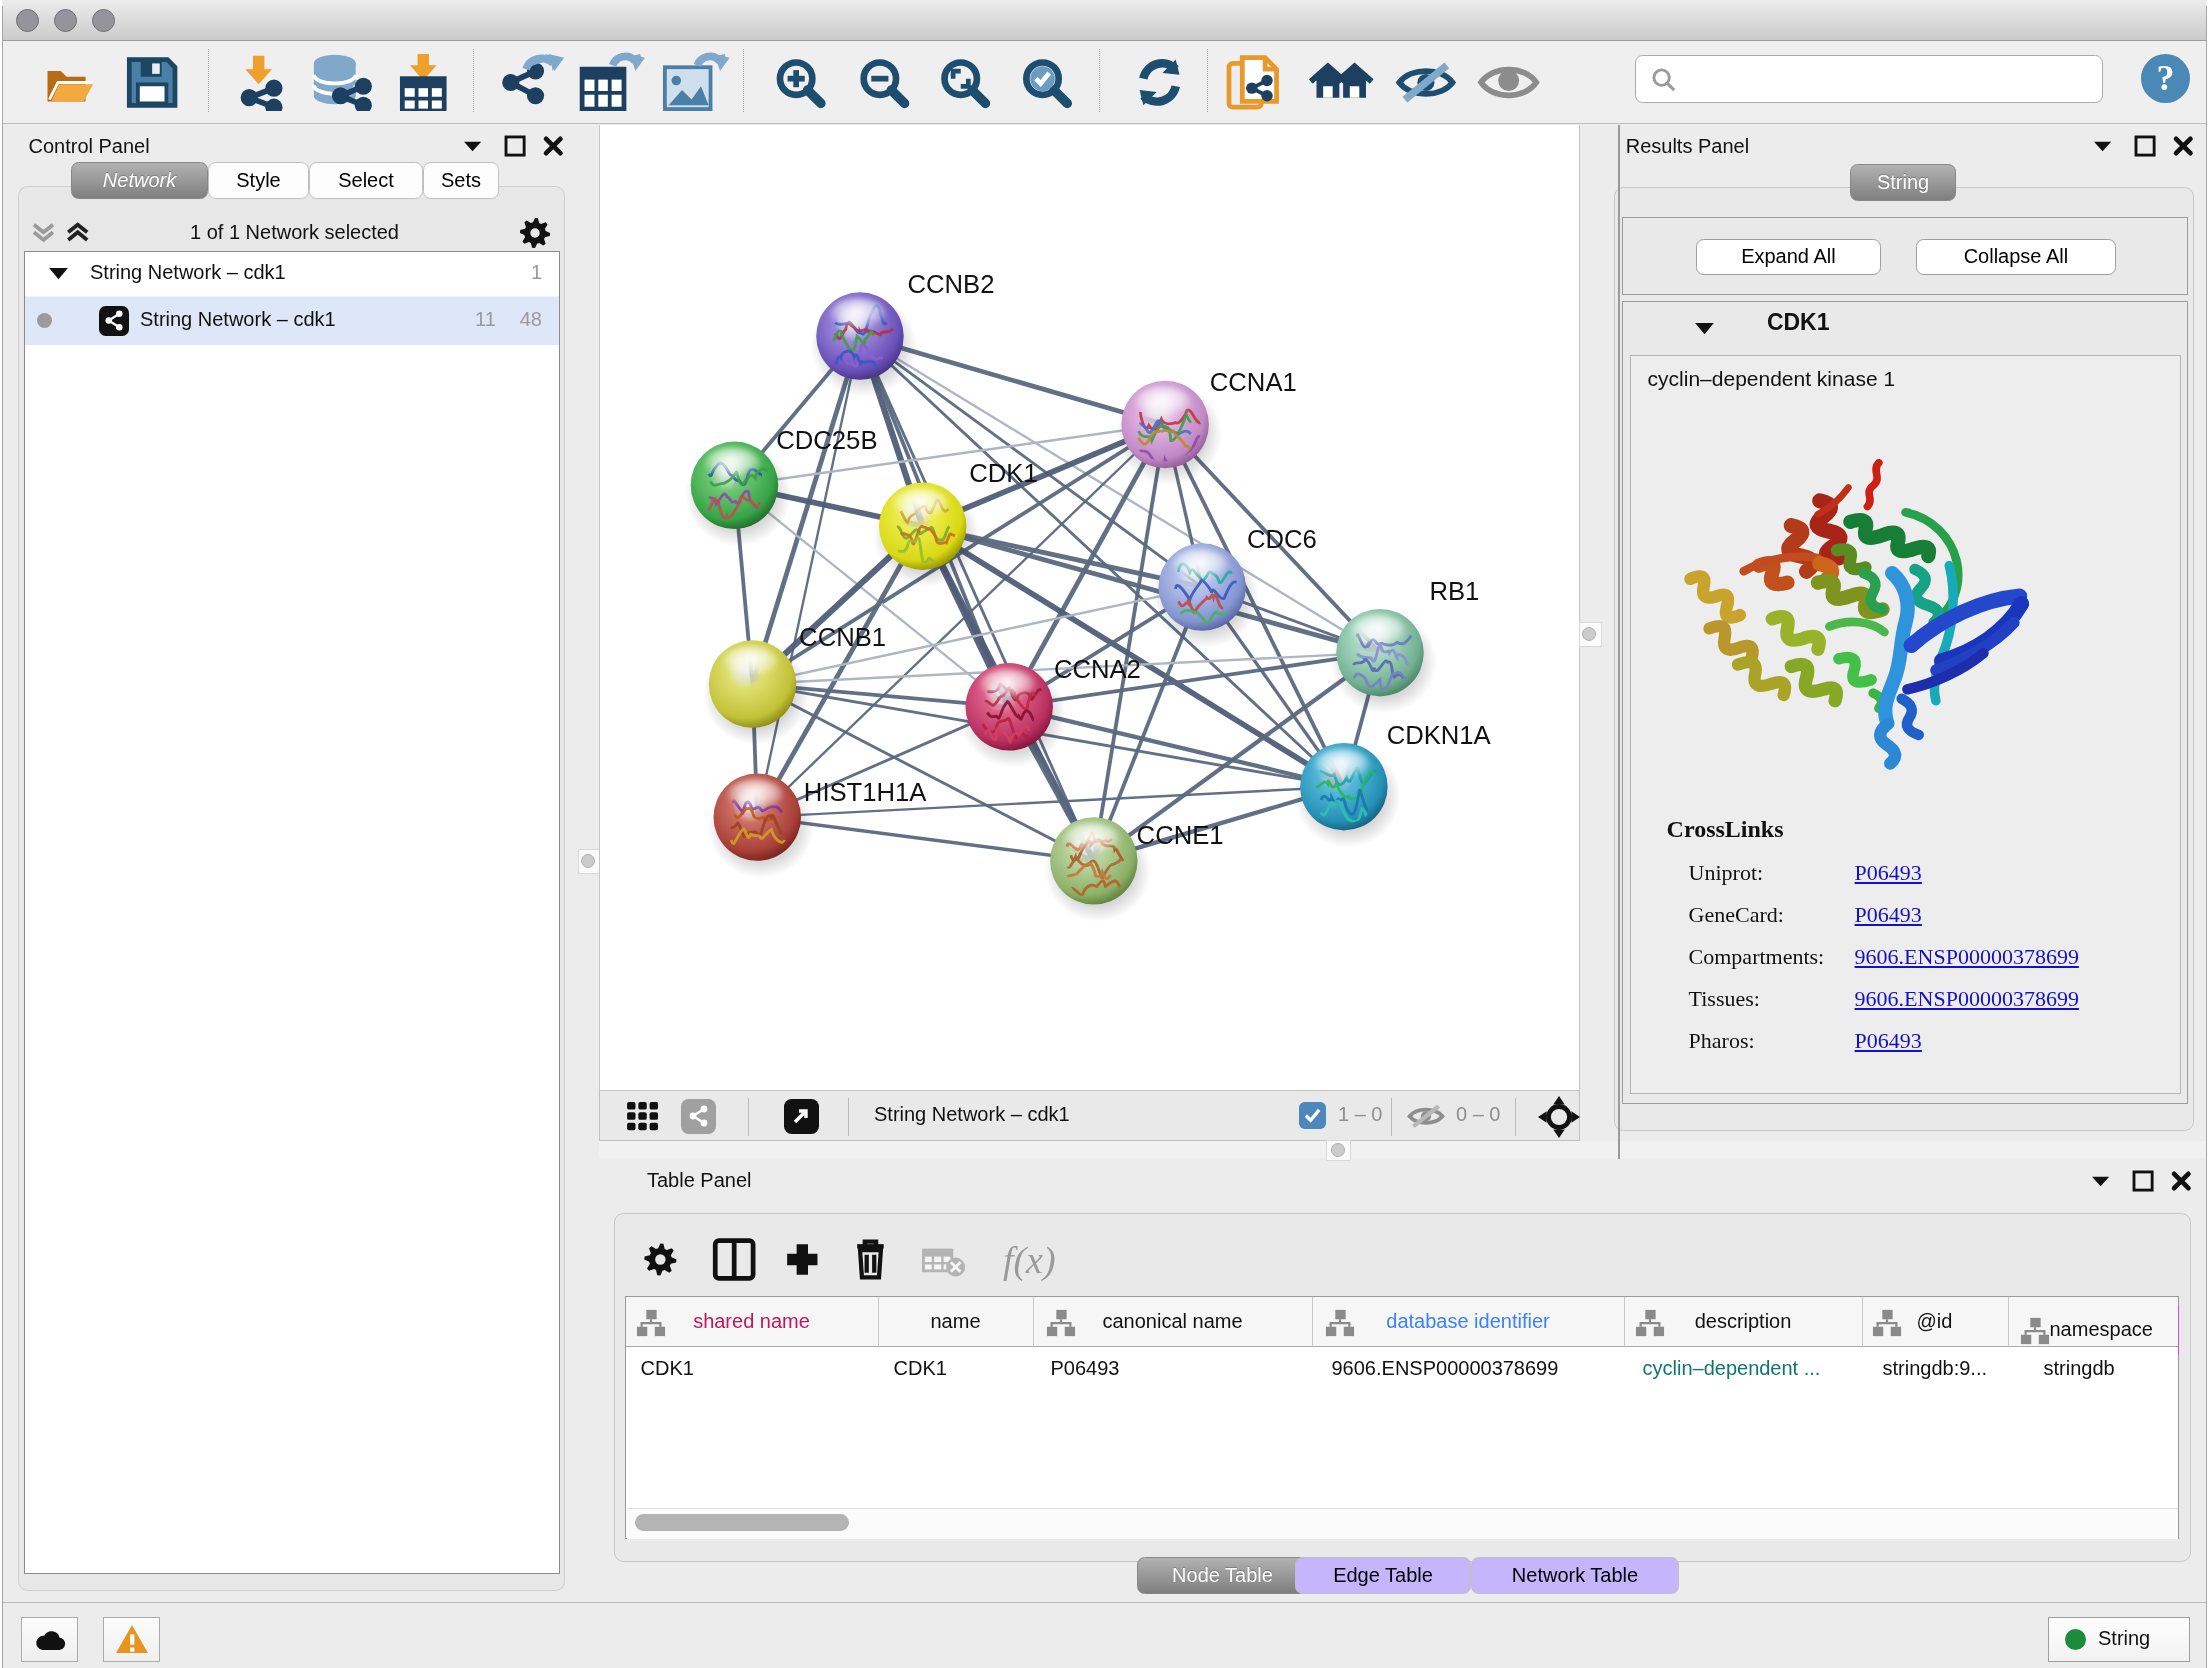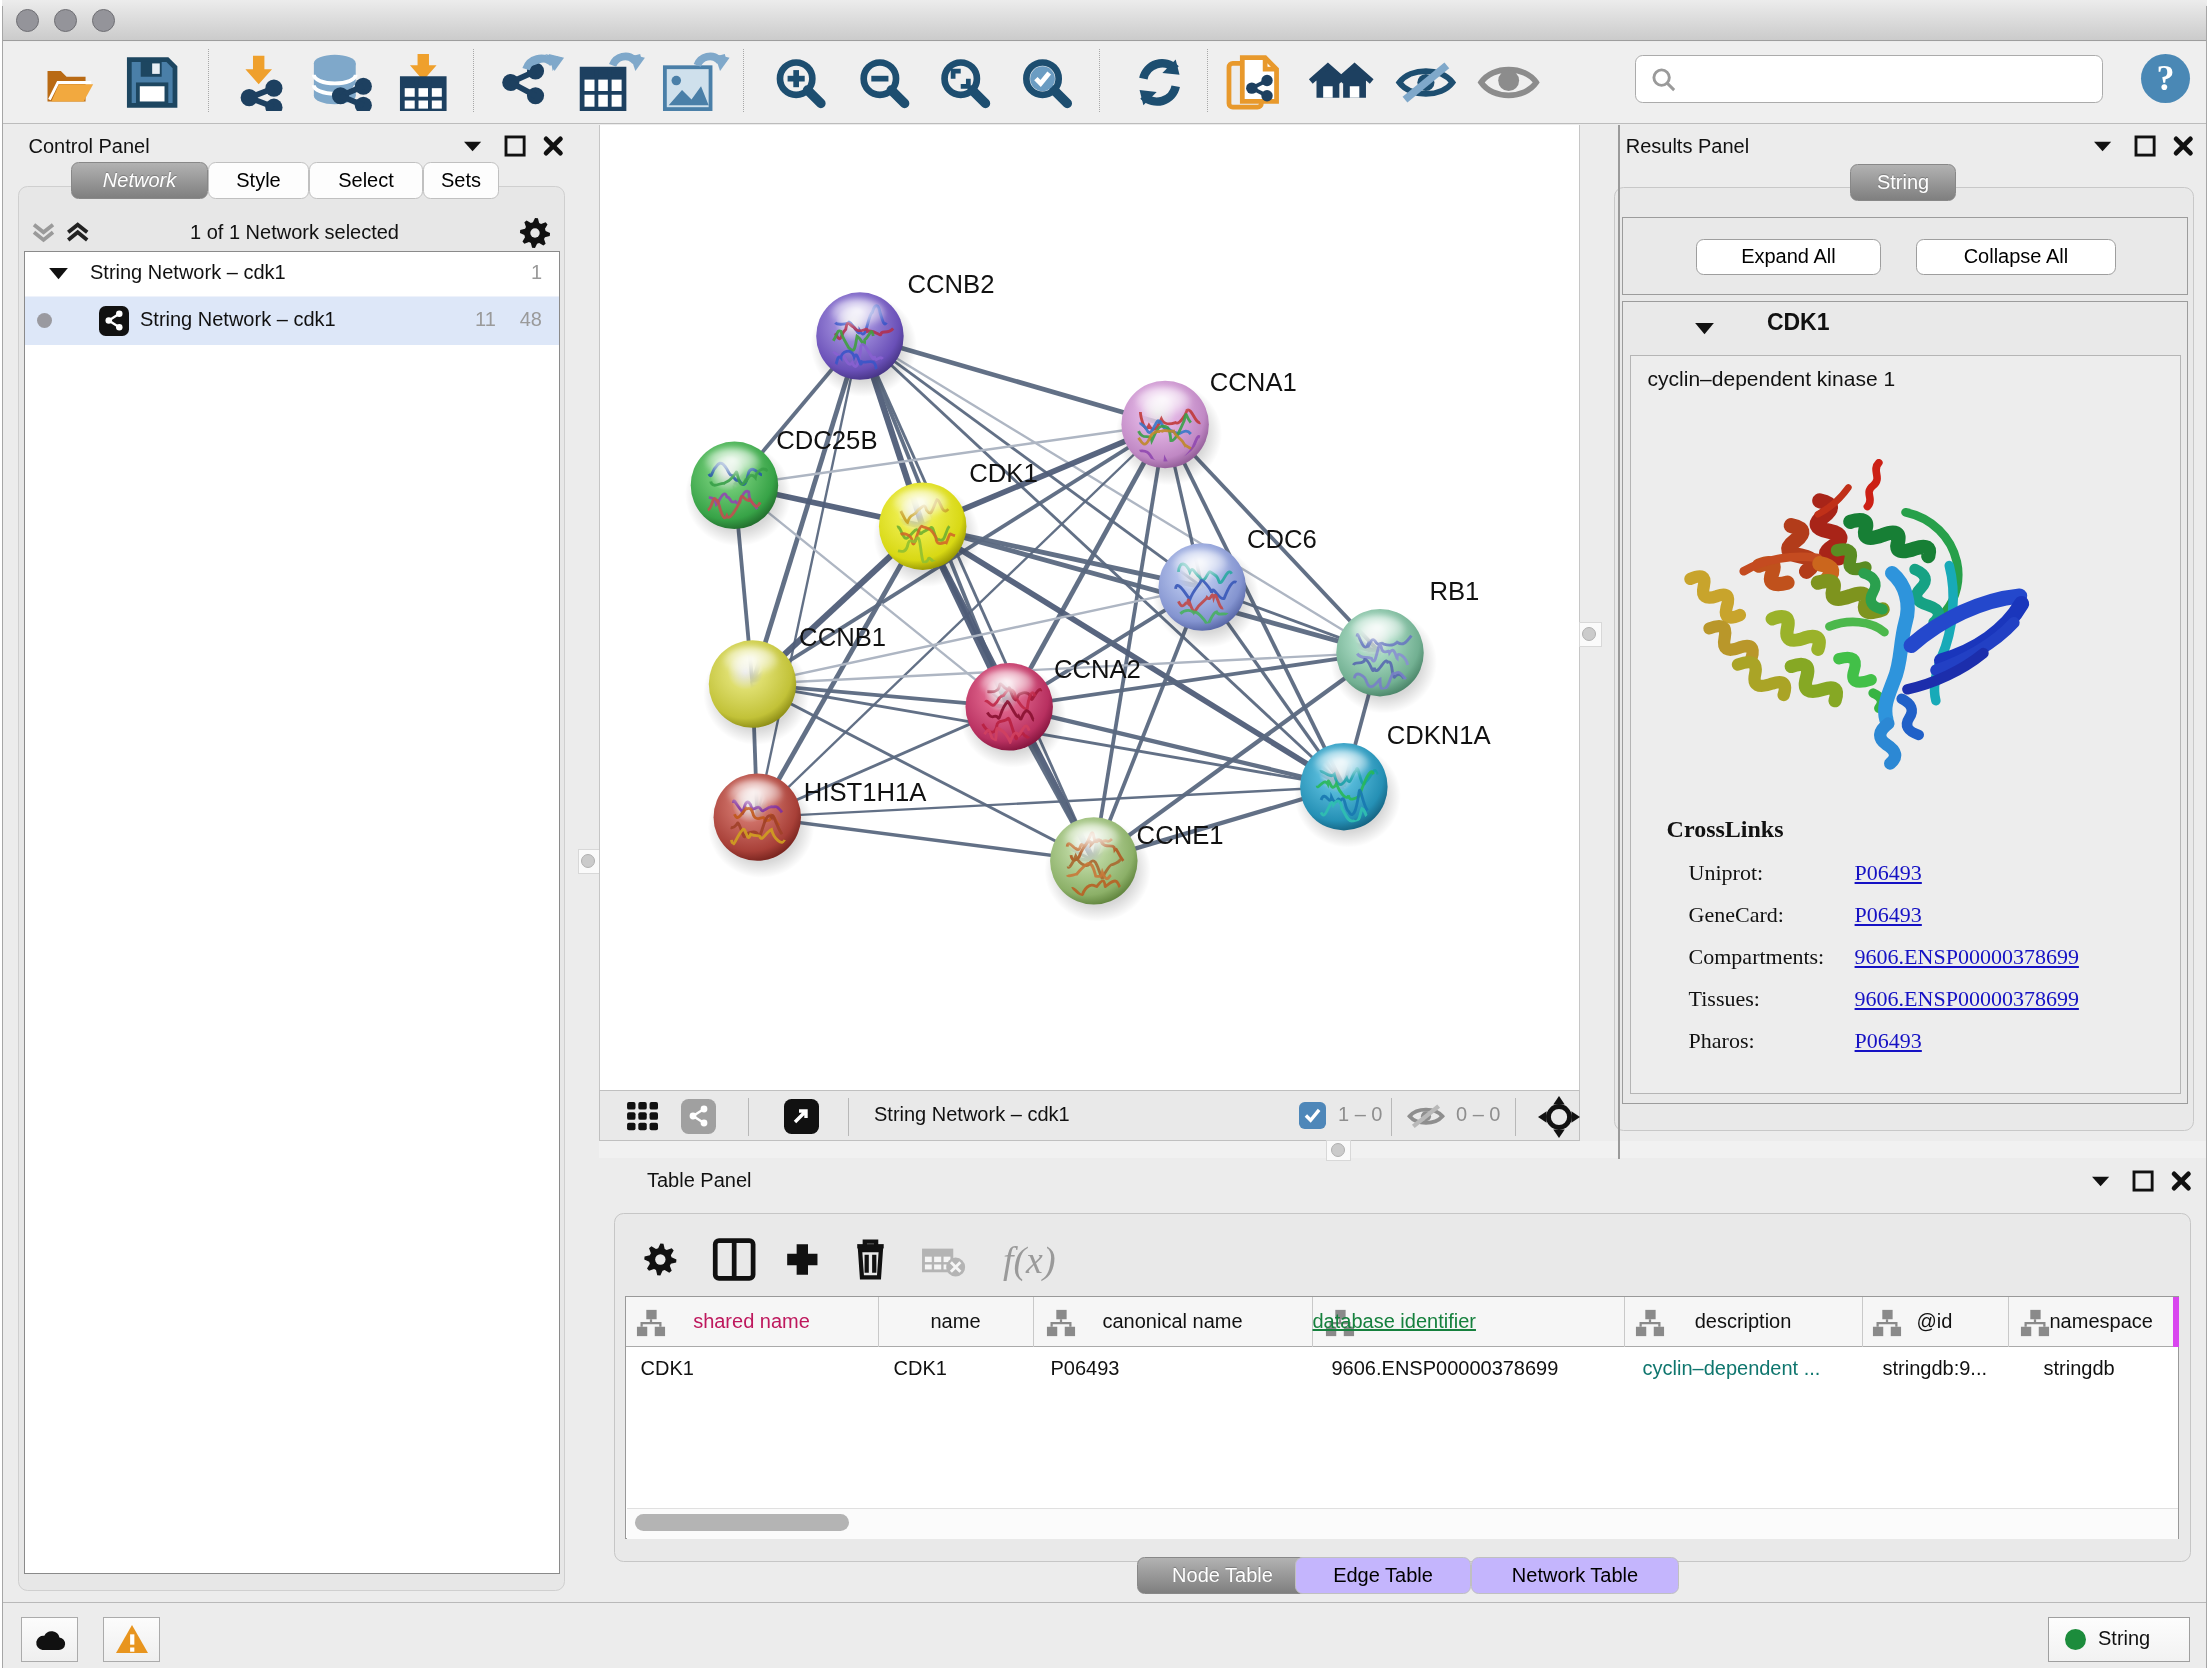--- a/index.html
+++ b/index.html
@@ -776,21 +776,21 @@
           <svg class="abs" style="left:11.4px;top:10.5px;" width="32" height="30" viewBox="0 0 34 32">
             <g fill="#8a8a8a">
               <rect x="12" y="2" width="11" height="10"></rect>
               <rect x="2" y="20" width="11" height="10"></rect>
               <rect x="21" y="20" width="11" height="10"></rect>
             </g>
             <g stroke="#8a8a8a" stroke-width="2.4" fill="none">
               <path d="M17 12 L17 16 M7 20 L7 16 L27 16 L27 20"></path>
             </g>
           </svg>
-          <div style="position:absolute;left:0;top:13.3px;width:100%;font-size:20px;color:#15803d;text-decoration:underline;">database identifier</div>
+          <div style="position:absolute;left:0;top:13.3px;width:100%;text-align:center;font-size:20px;color:#3b82f6;">database identifier</div>
         </div>
         <div class="abs" style="left:999px;top:0;width:238px;height:50px;border-right:1px solid #c9c9c9;box-sizing:border-box;">
           <svg class="abs" style="left:9.5px;top:10.5px;" width="32" height="30" viewBox="0 0 34 32">
             <g fill="#8a8a8a">
               <rect x="12" y="2" width="11" height="10"></rect>
               <rect x="2" y="20" width="11" height="10"></rect>
               <rect x="21" y="20" width="11" height="10"></rect>
             </g>
             <g stroke="#8a8a8a" stroke-width="2.4" fill="none">
               <path d="M17 12 L17 16 M7 20 L7 16 L27 16 L27 20"></path>
@@ -804,21 +804,21 @@
               <rect x="12" y="2" width="11" height="10"></rect>
               <rect x="2" y="20" width="11" height="10"></rect>
               <rect x="21" y="20" width="11" height="10"></rect>
             </g>
             <g stroke="#8a8a8a" stroke-width="2.4" fill="none">
               <path d="M17 12 L17 16 M7 20 L7 16 L27 16 L27 20"></path>
             </g>
           </svg>
           <div style="position:absolute;left:0;top:13.3px;width:100%;text-align:center;font-size:20px;color:#111;">@id</div>
         </div>
-        <div class="abs" style="left:1384px;top:0;width:169px;height:50px;border-right:6px solid #d946ef;box-sizing:border-box;">
+        <div class="abs" style="left:1384px;top:8px;width:169px;height:50px;border-right:1px solid #d946ef;box-sizing:border-box;">
           <svg class="abs" style="left:9.5px;top:10.5px;" width="32" height="30" viewBox="0 0 34 32">
             <g fill="#8a8a8a">
               <rect x="12" y="2" width="11" height="10"></rect>
               <rect x="2" y="20" width="11" height="10"></rect>
               <rect x="21" y="20" width="11" height="10"></rect>
             </g>
             <g stroke="#8a8a8a" stroke-width="2.4" fill="none">
               <path d="M17 12 L17 16 M7 20 L7 16 L27 16 L27 20"></path>
             </g>
           </svg>

